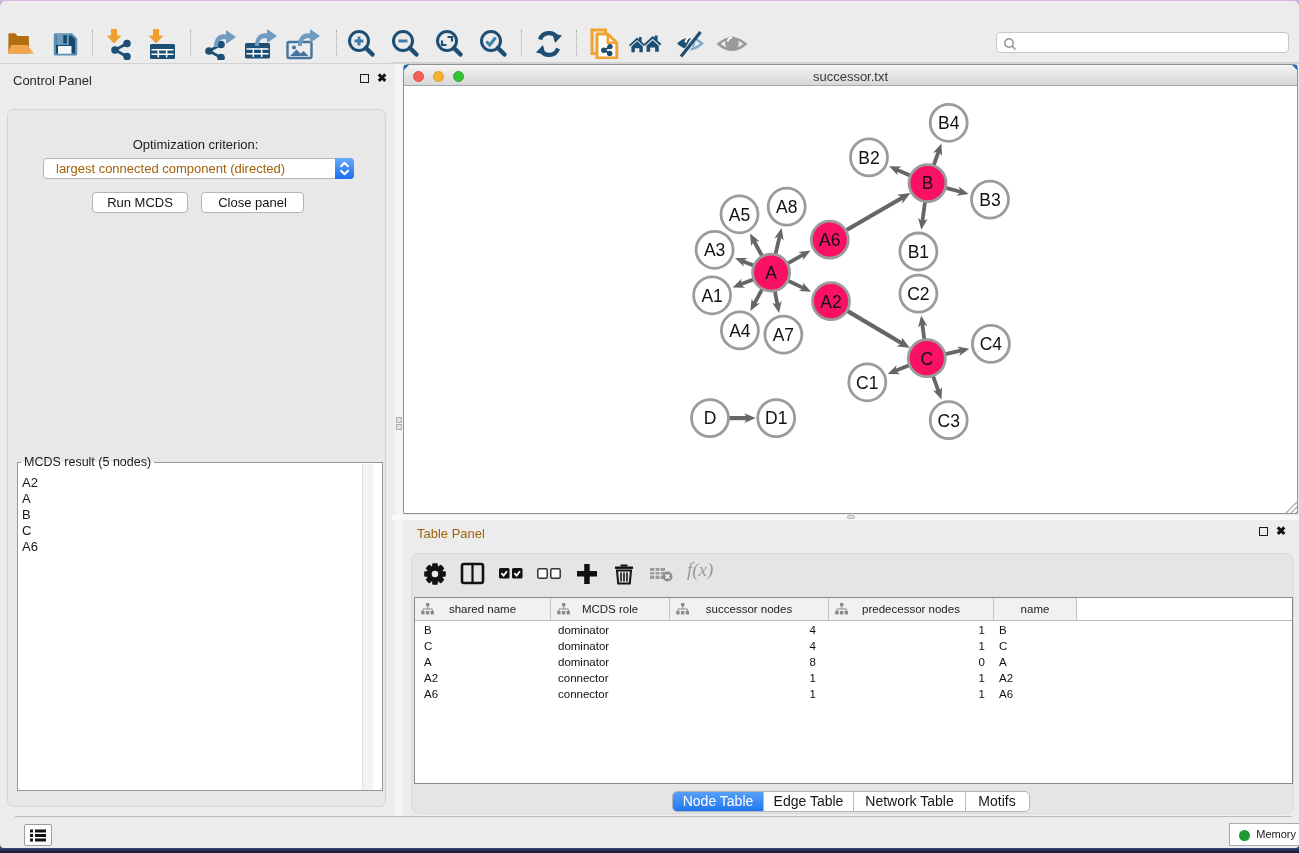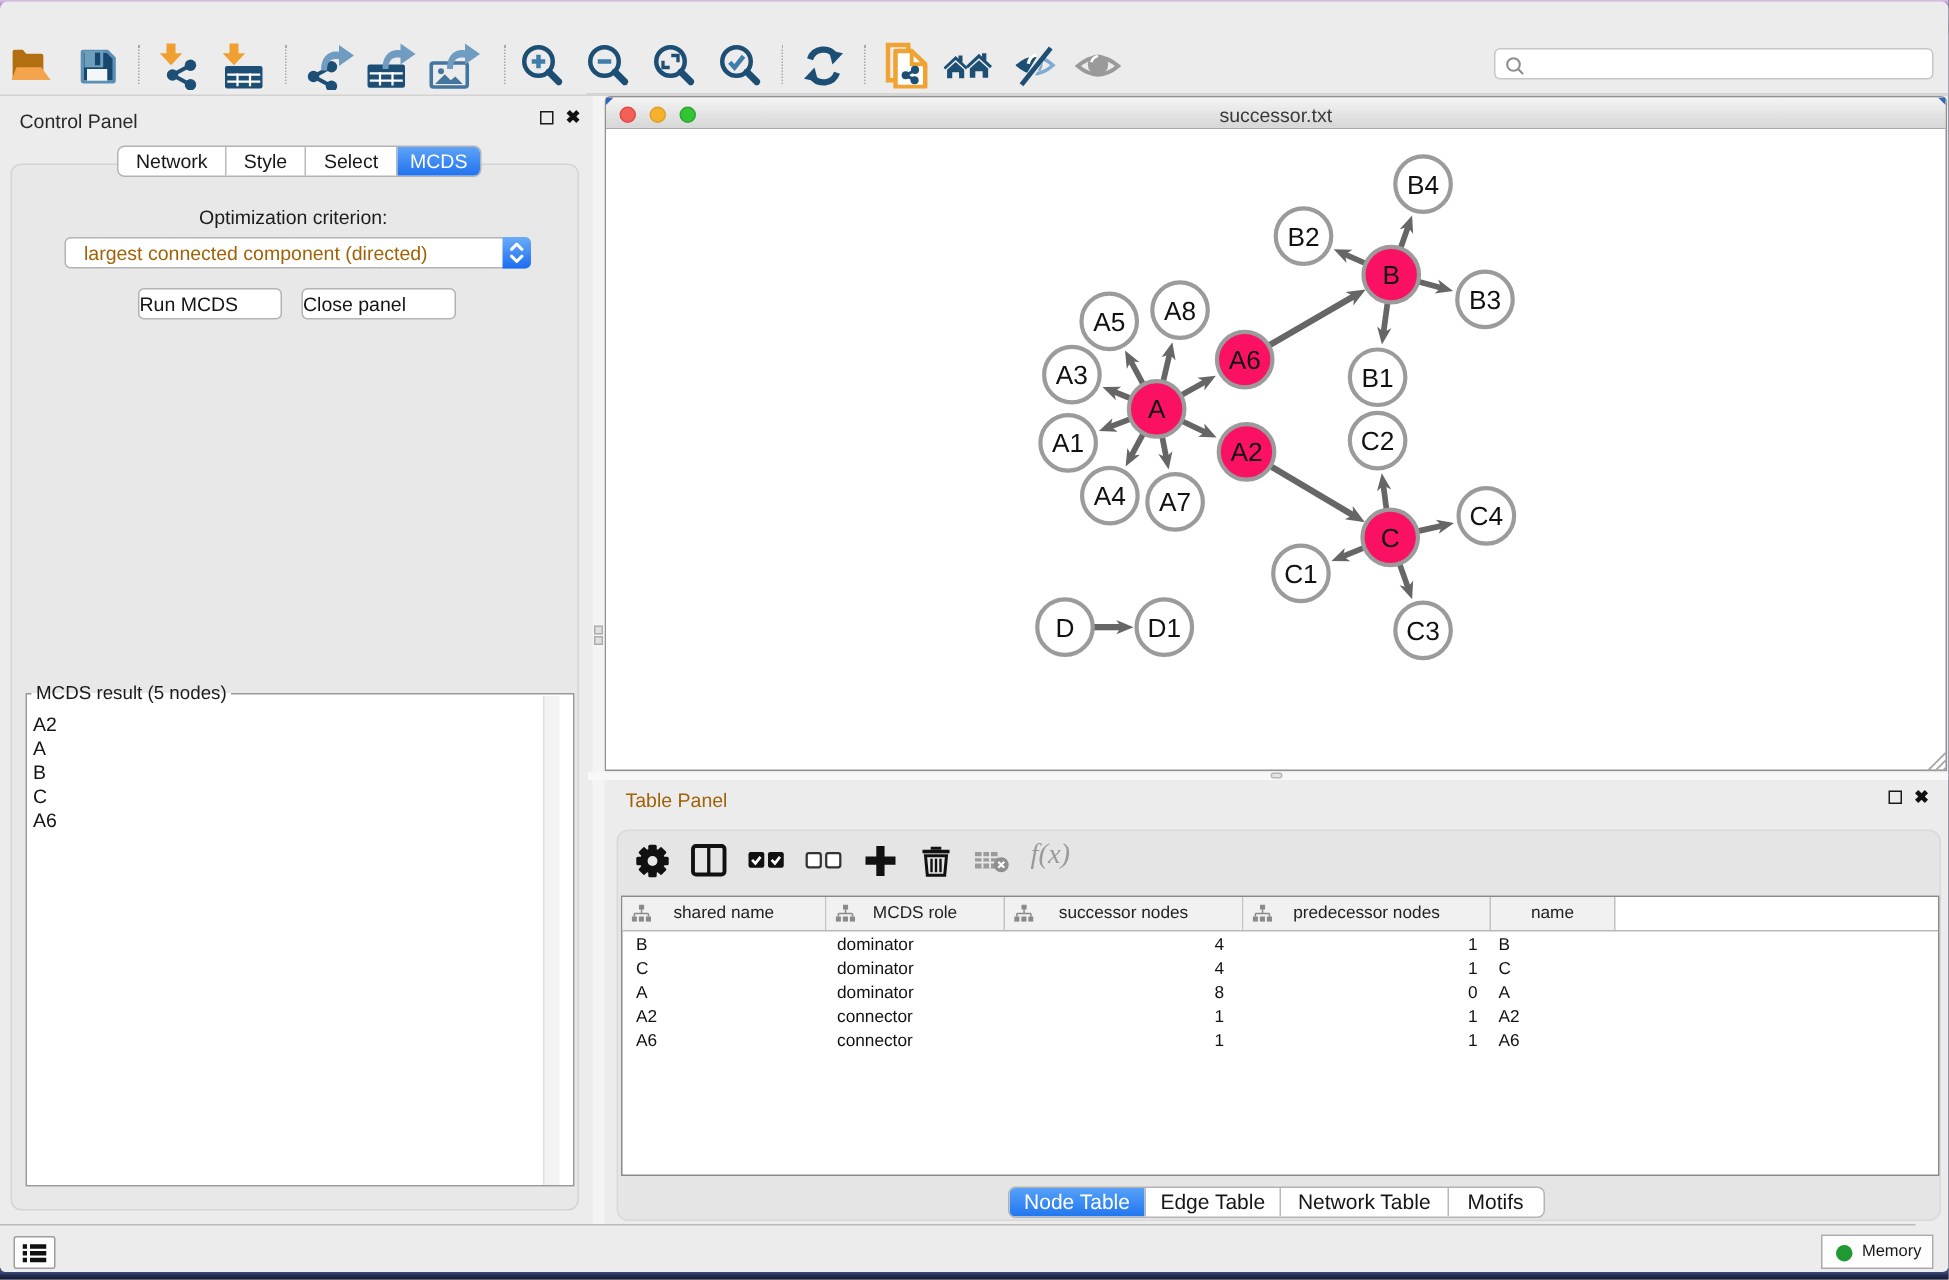--- a/index.html
+++ b/index.html
@@ -11,38 +11,38 @@
 #appwin { left:0; top:1px; width:1299px; height:847px; background:#ececec; border-radius:5px 5px 4px 4px; overflow:hidden; }
 
 #titlebar { left:0; top:0; width:1299px; height:22px; background:linear-gradient(#e9e9e9,#d2d2d2); border-bottom:1px solid #b4b4b4; border-radius:5px 5px 0 0; }
 .tl { border-radius:50%; width:11px; height:11px; top:6px; }
 #title-text { width:1299px; top:4px; text-align:center; font-size:13px; color:#434343; }
 
 #toolbar { left:0; top:22px; width:1299px; height:40px; background:#ececec; border-bottom:1px solid #d2d2d2; }
 .tsep { top:7px; width:0; height:26px; border-left:1px dotted #a9a9a9; }
 #searchbox { left:996px; top:9px; width:293px; height:21px; background:#fff; border:1px solid #c6c6c6; border-radius:4px; }
 
-#statusbar { left:0; top:815px; width:1277px; height:32px; background:#ececec; border-top:1px solid #bbbbbb; }
+#statusbar { left:15px; top:815px; width:1277px; height:32px; background:#ececec; border-top:1px solid #bbbbbb; }
 #listbtn { left:9px; top:7px; width:28px; height:22px; background:#fdfdfd; border:1px solid #9d9d9d; border-radius:2px; }
 #membtn { left:1214px; top:6px; width:75px; height:23px; background:#fdfdfd; border:1px solid #ababab; font-size:11px; color:#1a1a1a; line-height:21px; text-align:right; padding-right:7px; }
 #memdot { left:9px; top:6px; width:11px; height:11px; border-radius:50%; background:#1f9932; }
 
 #cpanel { left:0; top:61px; width:391px; height:754px; background:#ececec; }
 #cp-title { left:13px; top:11px; font-size:13px; color:#282828; }
 .wicon-sq { width:9px; height:9px; border:1.5px solid #1a1a1a; }
 .wicon-x { font-size:12px; font-weight:bold; color:#111; }
 #cp-content { left:7px; top:47px; width:379px; height:698px; background:#e8e8e8; border:1px solid #d4d4d4; border-radius:7px; }
 #cp-tabs { left:78px; top:35px; width:243px; height:21px; background:#fff; border:1px solid #b3b3b3; border-radius:5px; display:flex; font-size:13px; color:#161616; }
 #cp-tabs .tab { border-right:1px solid #b9b9b9; text-align:center; line-height:19px; }
 #cp-tabs .tab:last-child { border-right:none; }
 .tabsel { background:linear-gradient(#5ea3f8,#2173ef); color:#fff; border-radius:0 4px 4px 0; }
 #opt-label { left:0; top:75px; width:391px; text-align:center; font-size:13px; color:#1c1c1c; }
 #dropdown { left:43px; top:96px; width:311px; height:21px; background:#fff; border:1px solid #b3b3b3; border-radius:4px; font-size:13px; color:#a16207; line-height:19px; padding-left:12px; }
 #dd-btn { right:-1px; top:-1px; width:19px; height:21px; border-radius:0 4px 4px 0; background:linear-gradient(#6aacf9,#1b6cf0); }
-.btn { height:21px; background:#fff; border:1px solid #b3b3b3; border-radius:4px; font-size:13px; color:#141414; text-align:left; line-height:19px; top:130px; }
+.btn { height:21px; background:#fff; border:1px solid #b3b3b3; border-radius:4px; font-size:13px; color:#141414; text-align:center; line-height:19px; top:130px; }
 #groupbox { left:17px; top:400px; width:366px; height:329px; border:1px solid #989898; background:#fff; }
 #grouplabel { left:3px; top:-8px; background:linear-gradient(#e8e8e8 50%,#ffffff 50%); font-size:12.5px; color:#1a1a1a; padding:0 3px; }
 #mcds-list { left:4px; top:12px; font-size:13px; color:#151515; line-height:16px; }
 #scrolltrack { right:9px; top:1px; width:11px; height:326px; background:#f3f3f3; border-left:1px solid #e2e2e2; }
 
 #netwin { left:403px; top:63px; width:895px; height:450px; background:#fff; border:1px solid #919191; border-radius:4px 4px 0 0; }
 #net-titlebar { left:0; top:0; width:893px; height:21px; background:linear-gradient(#f4f4f4,#d7d7d7); border-bottom:1px solid #a8a8a8; border-radius:4px 4px 0 0; }
 .tl2 { border-radius:50%; width:11px; height:11px; top:6px; }
 #net-title { width:893px; top:4px; text-align:center; font-size:13px; color:#393939; }
 #graphsvg { left:0px; top:22px; }
@@ -200,26 +200,20 @@
         </svg>
     </div>
   </div>
 
   <div class="abs" style="left:0; top:62px; width:1299px; height:1px; background:#d2d2d2; z-index:5;"></div>
   <div class="abs" id="cpanel">
     <div class="abs" id="cp-title">Control Panel</div>
     <div class="abs wicon-sq" style="left:360px; top:12px;"></div>
     <div class="abs wicon-x" style="left:377px; top:9px;">✖</div>
     <div class="abs" id="cp-content"></div>
-    <div class="abs" id="cp-tabs">
-      <div class="tab" style="width:72px;">Network</div>
-      <div class="tab" style="width:53px;">Style</div>
-      <div class="tab" style="width:61px;">Select</div>
-      <div class="tab tabsel" style="width:55px;">MCDS</div>
-    </div>
     <div class="abs" id="opt-label">Optimization criterion:</div>
     <div class="abs" id="dropdown">largest connected component (directed)
       <div class="abs" id="dd-btn">
         <svg class="abs" style="left:3px; top:3px;" width="13" height="15" viewBox="0 0 13 15">
             <path d="M3 5.2 L6.5 1.8 L10 5.2" fill="none" stroke="#fff" stroke-width="2" stroke-linecap="round" stroke-linejoin="round"></path>
             <path d="M3 9.8 L6.5 13.2 L10 9.8" fill="none" stroke="#fff" stroke-width="2" stroke-linecap="round" stroke-linejoin="round"></path>
           </svg>
       </div>
     </div>
     <div class="abs btn" style="left:92px; width:96px;">Run MCDS</div>

